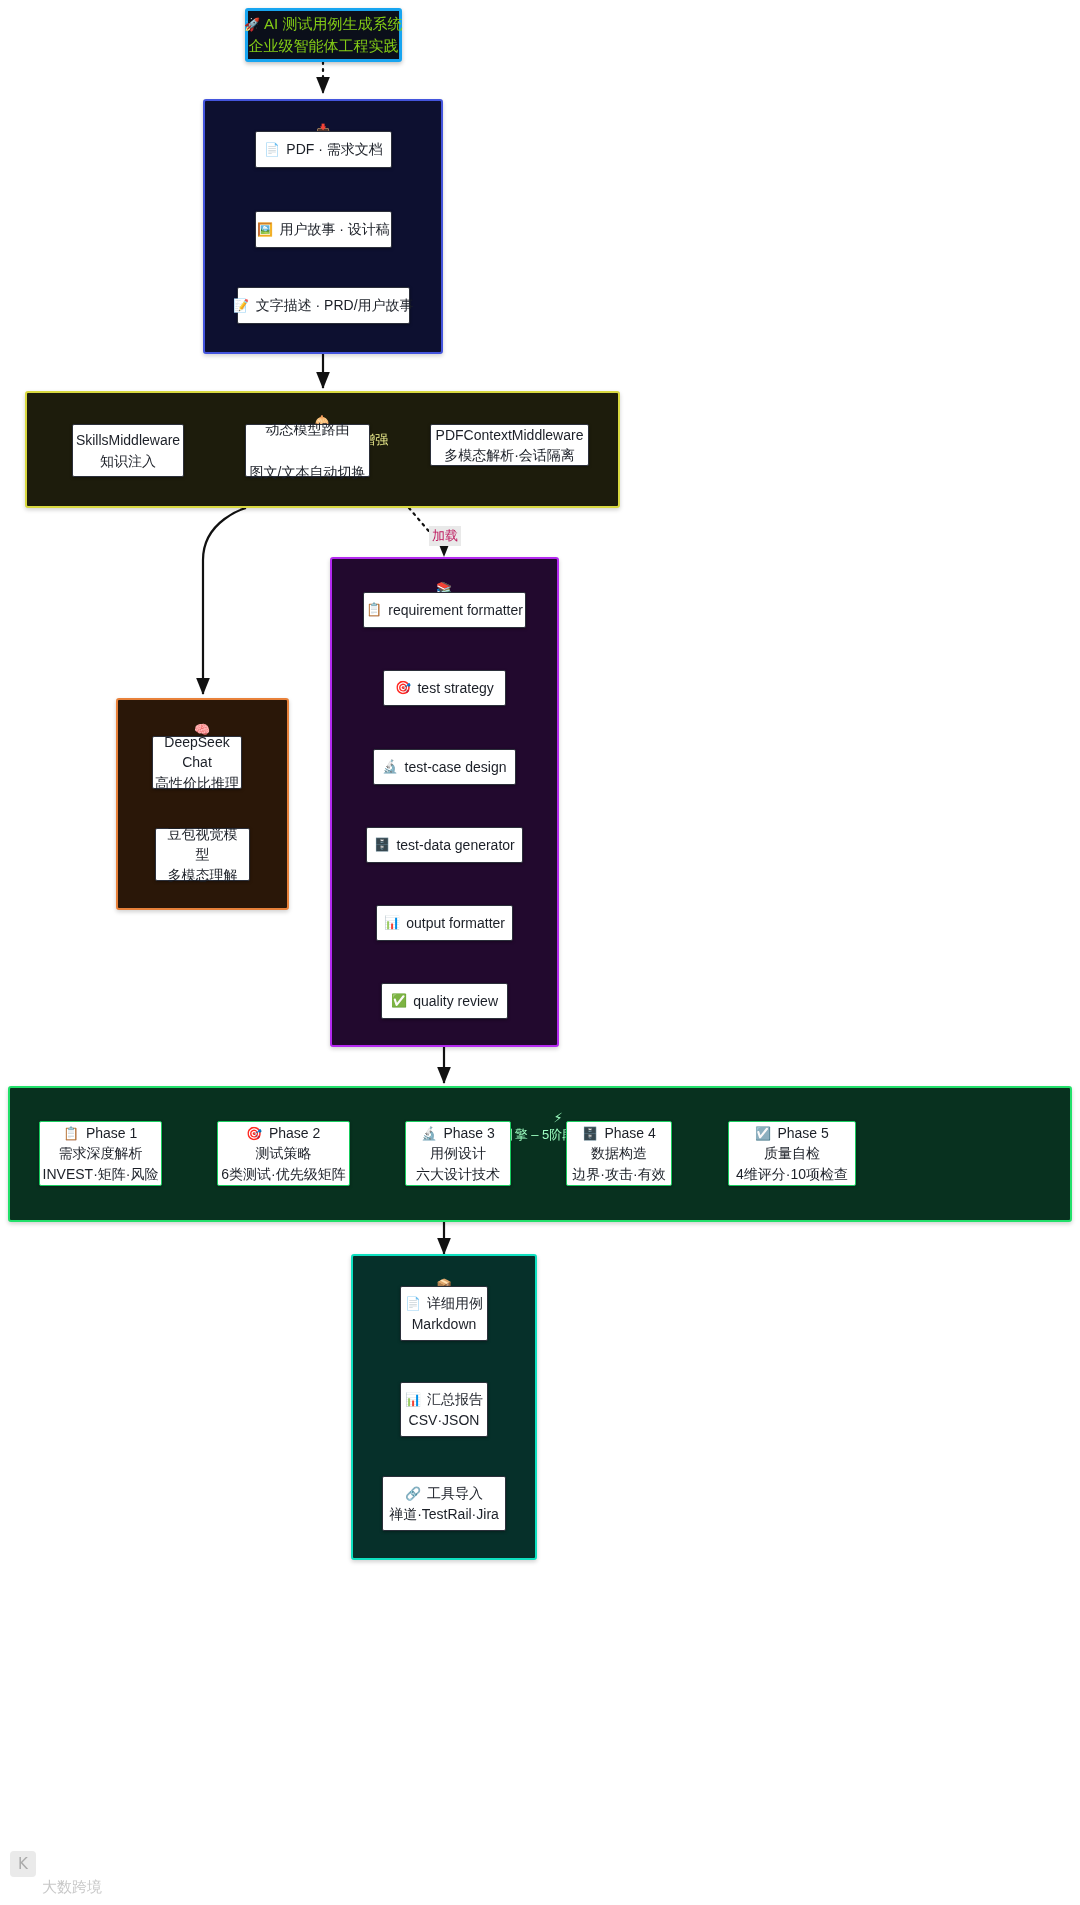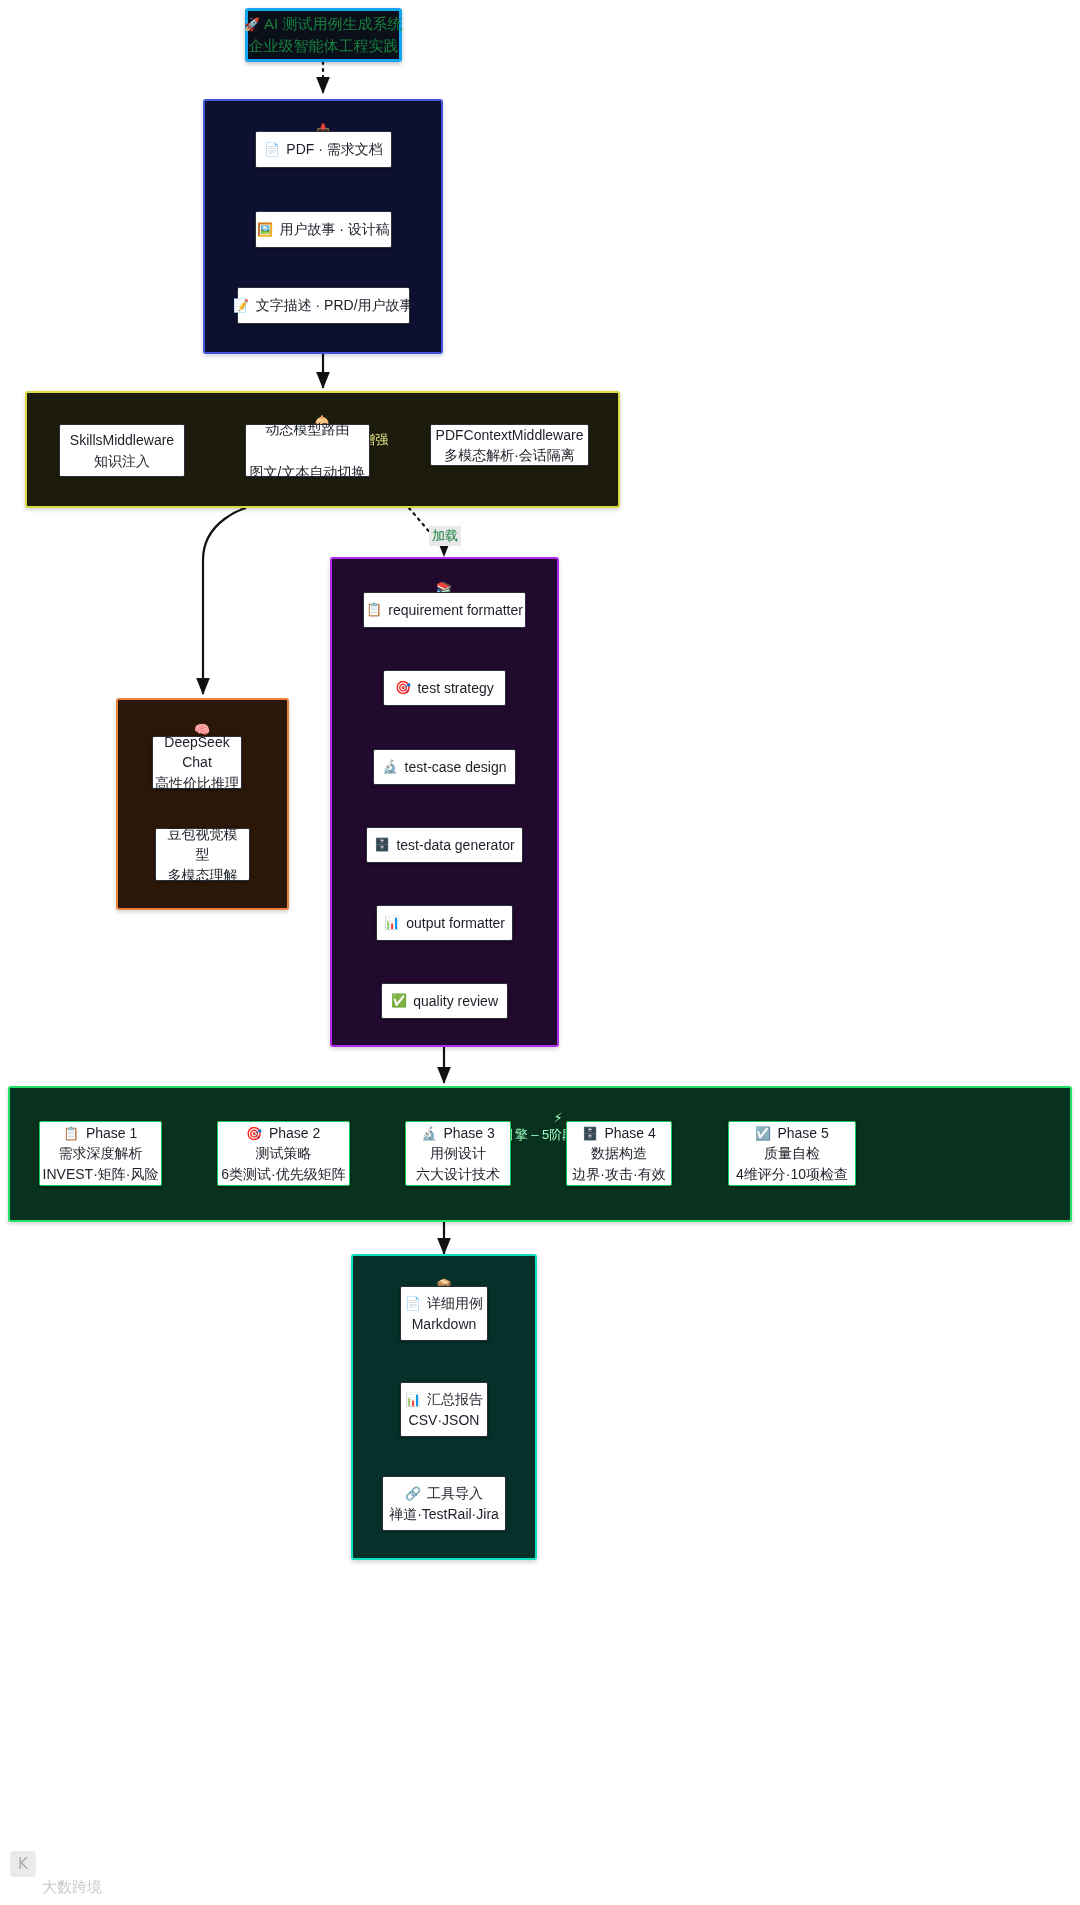--- a/index.html
+++ b/index.html
@@ -32,21 +32,21 @@
     position: absolute;
     box-sizing: border-box;
     z-index: 2;
   }
 
   
   .title-node {
     background: #0b0f1a;
     border: 3px solid #18a5f0;
     border-radius: 3px;
-    color: #15803d;
+    color: #84cc16;
     text-align: center;
     display: flex;
     flex-direction: column;
     align-items: center;
     justify-content: center;
     font-size: 15px;
     line-height: 1.5;
     box-shadow: 0 2px 4px rgba(0,0,0,0.25);
   }
   .title-node .l1 { white-space: nowrap; }
@@ -122,21 +122,21 @@
 
   .emoji {
     font-family: "DejaVu Sans", sans-serif;
     font-size: 13px;
     line-height: 1;
   }
 
   .edge-label {
     position: absolute;
     background: #e9e9e9;
-    color: #15803d;
+    color: #be185d;
     font-size: 13px;
     padding: 1px 3px;
     z-index: 3;
     white-space: nowrap;
   }
 
   
   .watermark {
     position: absolute;
     left: 10px;
@@ -232,21 +232,21 @@
     </div>
   </div>
 
   <div class="cluster middle" style="left:25px; top:391px; width:595px; height:117px;">
     <div class="cluster-label">
       <span class="emoji">🧅</span>
       <span>洋葱中间件 – 透明增强</span>
     </div>
   </div>
 
-  <div class="node leaf" style="left:59px; top:424px; width:126px; height:53px;">
+  <div class="node leaf" style="left:72px; top:424px; width:112px; height:53px;">
     <div>SkillsMiddleware</div>
     <div class="sub">知识注入</div>
   </div>
 
   <div class="node leaf" style="left:245px; top:424px; width:125px; height:53px;gap:23px;">
     <div>动态模型路由</div>
     <div class="sub">图文/文本自动切换</div>
   </div>
 
   <div class="node leaf" style="left:430px; top:424px; width:159px; height:42px;">

